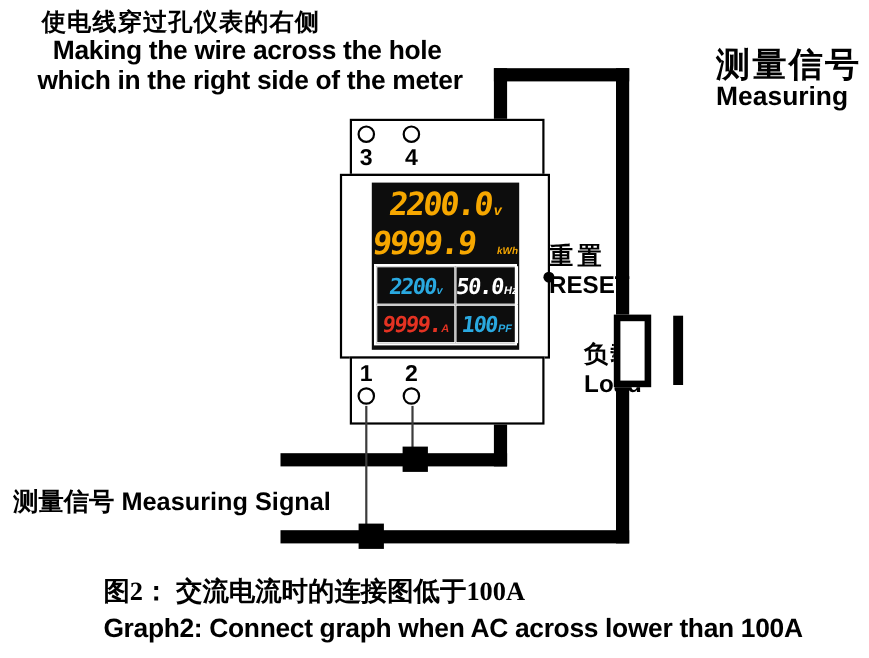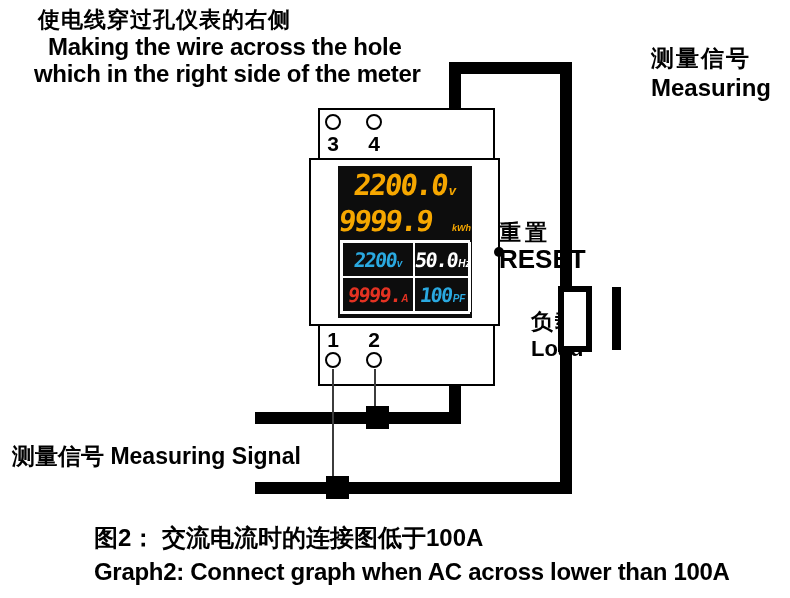--- a/index.html
+++ b/index.html
@@ -11,35 +11,35 @@
   }
   .abs { position:absolute; }
 
   
   .note { left:28px; top:6px; font-weight:bold; line-height:27px; }
   .note .zh { font-size:22px; margin-left:10px; letter-spacing:1px; }
   .note .en { font-size:24px; letter-spacing:-0.3px;margin-left:20px; }
   .note .en.indent { margin-left:6px; }
 
   .measuring-top { left:651px; top:44px; font-weight:bold; line-height:29px; }
-  .measuring-top .zh { font-size:23px; letter-spacing:2px; }
+  .measuring-top .zh { font-size:31px; letter-spacing:2px; }
   .measuring-top .en { font-size:24px; }
 
   .reset-label { left:499px; top:220px; font-weight:bold; line-height:26px; }
   .reset-label .zh { font-size:22px; letter-spacing:4px; }
-  .reset-label .en { font-size:26px;text-align:right; }
+  .reset-label .en { font-size:22px;text-align:right; }
 
   .load-label { left:531px; top:308px; font-weight:bold; line-height:27px; }
   .load-label .zh { font-size:22px; letter-spacing:2px; }
   .load-label .en { font-size:22px; }
 
   .signal-bottom { left:12px; top:441px; font-size:23px; font-weight:bold; }
 
   .caption { left:94px; top:521px; font-weight:bold; line-height:34px; }
-  .caption .zh { font-size:24px; }
+  .caption .zh { font-size:24px;font-family:Liberation Serif, serif; }
   .caption .en { font-size:24px; letter-spacing:-0.3px; }
 
   
   .wire { position:absolute; background:#000; }
   .sense { position:absolute; background:#3c3c3c; width:2px; }
   .junction { position:absolute; background:#000; width:23px; height:23px; }
 
   
   .meter-part { position:absolute; background:#fff; border:2px solid #000; }
   .tab-top    { left:318px; top:108px; width:177px; height:52px; }

